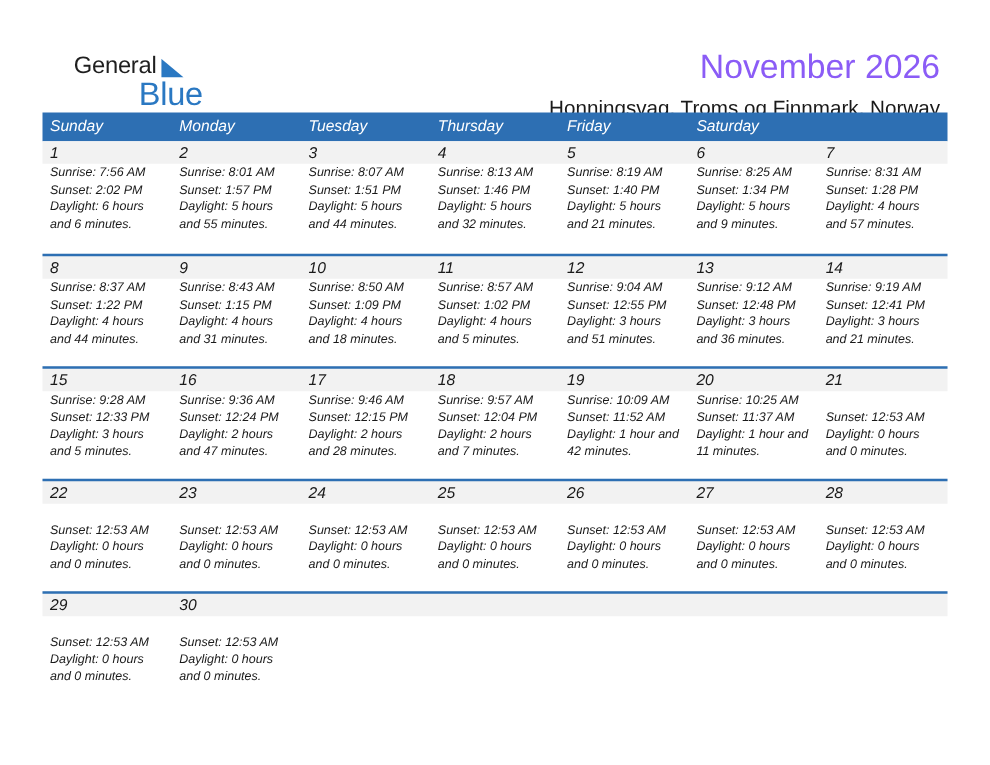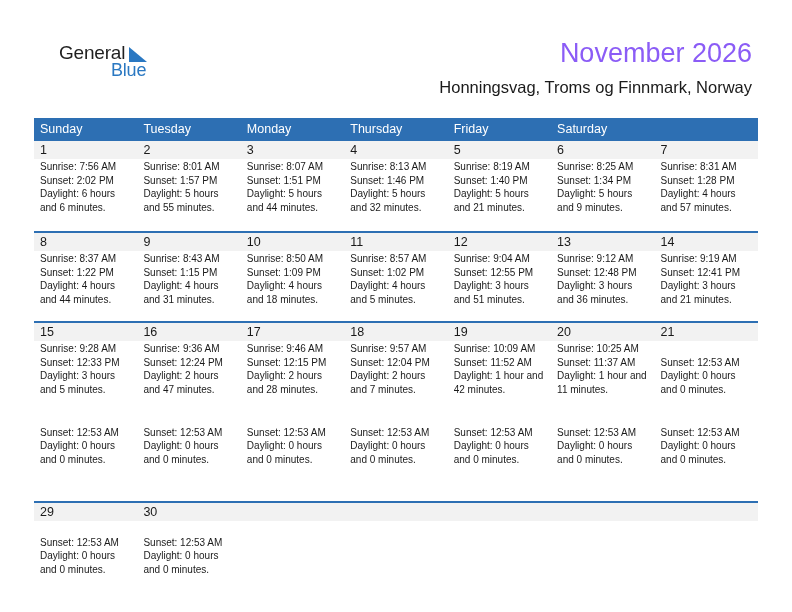--- a/index.html
+++ b/index.html
@@ -2,24 +2,24 @@
 <html><head>
   <meta charset="utf-8">
   <style>
     html, body { margin: 0; padding: 0; background: #ffffff; }
     body {
       width: 792px; height: 612px; position: relative; overflow: hidden;
       font-family: "Liberation Sans", sans-serif; color: #1a1a1a;
     }
     .logo { position: absolute; left: 37px; top: 42px; width: 100px; height: 40px; margin-left: 22px; }
     .logo .general { position: absolute; left: 0; top: 0; font-size: 19px; color: #1f1f1f; letter-spacing: -0.2px; }
-    .logo .blue { position: absolute; left: 52px; top: 18px; font-size: 18px; color: #2a78c2; letter-spacing: -0.2px; }
+    .logo .blue { position: absolute; left: 52px; top: 18px; font-size: 26px; color: #2a78c2; letter-spacing: -0.2px; }
     .title { position: absolute; right: 40px; top: 38px; font-size: 27px; color: #8b5cf6; }
     .subtitle { position: absolute; right: 40px; top: 78px; font-size: 16.5px; color: #1a1a1a; }
-    .cal { position: absolute; left: 34px; top: 118px; width: 724px; }
+    .cal { position: absolute; left: 34px; top: 90px; width: 724px; font-style: italic; }
     .head { display: flex; background: #2d6fb3; height: 23px; }
     .head .hc { width: 103.43px; color: #ffffff; font-size: 12.5px; line-height: 23px; padding-left: 6px; box-sizing: border-box; }
     .week { height: 90px; }
     .week + .week { border-top: 0; }
     .daterow { display: flex; background: #f2f2f2; height: 18px; border-top: 2px solid #2d6fb3; }
     .week.first .daterow { border-top: 0; }
     .daterow .dc { width: 103.43px; font-size: 12.5px; line-height: 18px; padding-left: 6px; box-sizing: border-box; }
     .inforow { display: flex; }
     .inforow .ic { width: 103.43px; font-size: 10px; line-height: 13.6px; padding-left: 6px; padding-top: 1px; box-sizing: border-box; }
     .ic div { white-space: nowrap; min-height: 13.6px; }
@@ -35,22 +35,22 @@
     </svg>
   <span class="blue">Blue</span>
 </div>
 
 <div class="title">November 2026</div>
 <div class="subtitle">Honningsvag, Troms og Finnmark, Norway</div>
 
 <div class="cal">
   <div class="head" id="headrow">
       <div class="hc">Sunday</div>
+      <div class="hc">Monday</div>
       <div class="hc">Tuesday</div>
-      <div class="hc">Monday</div>
       <div class="hc">Thursday</div>
       <div class="hc">Friday</div>
       <div class="hc">Saturday</div>
     </div>
   <div id="weeks">
       <div class="week first">
         <div class="daterow">
           <div class="dc">1</div>
           <div class="dc">2</div>
           <div class="dc">3</div>
@@ -208,20 +208,29 @@
           </div>
           <div class="ic">
             <div></div>
             <div>Sunset: 12:53 AM</div>
             <div>Daylight: 0 hours</div>
             <div>and 0 minutes.</div>
           </div>
         </div>
       </div>
       <div class="week">
+        <div class="daterow">
+          <div class="dc">22</div>
+          <div class="dc">23</div>
+          <div class="dc">24</div>
+          <div class="dc">25</div>
+          <div class="dc">26</div>
+          <div class="dc">27</div>
+          <div class="dc">28</div>
+        </div>
         <div class="inforow">
           <div class="ic">
             <div></div>
             <div>Sunset: 12:53 AM</div>
             <div>Daylight: 0 hours</div>
             <div>and 0 minutes.</div>
           </div>
           <div class="ic">
             <div></div>
             <div>Sunset: 12:53 AM</div>

